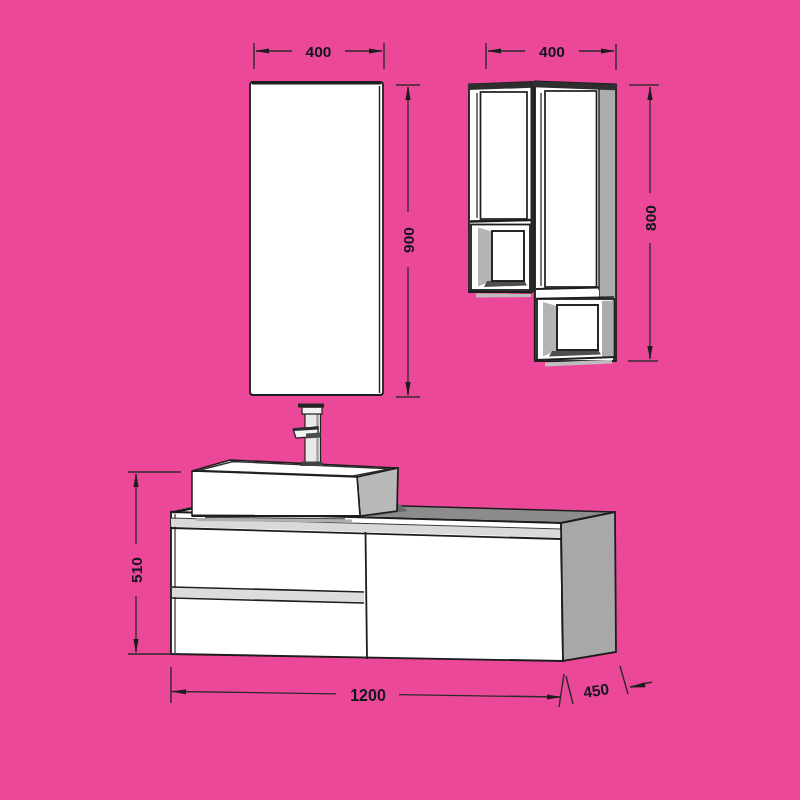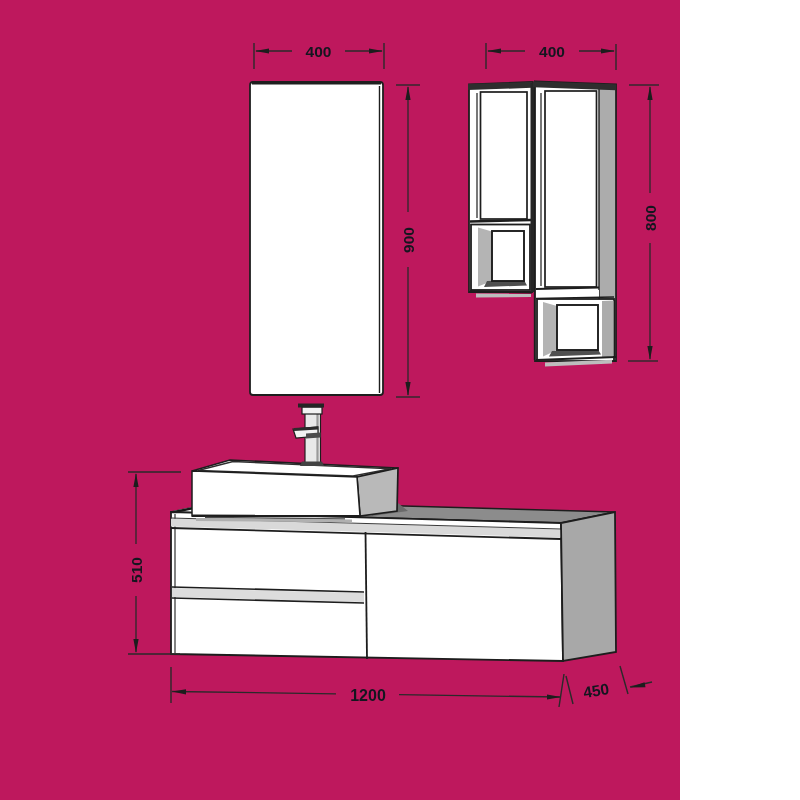--- a/index.html
+++ b/index.html
@@ -1,16 +1,16 @@
 <!DOCTYPE html>
 <html><head>
 <meta charset="utf-8">
 <style>
   html,body{margin:0;padding:0;background:#ffffff;}
-  .wrap{width:680px;height:800px;position:relative;background:#be185d;}
+  .wrap{width:800px;height:800px;position:relative;background:#ec4899;}
   text{font-family:"Liberation Sans",sans-serif;fill:#14161f;font-weight:bold;}
 </style>
 </head>
 <body>
 <div class="wrap">
 <svg width="800" height="800" viewBox="0 0 800 800" xmlns="http://www.w3.org/2000/svg">
 <defs>
 </defs>
 
 <g>

